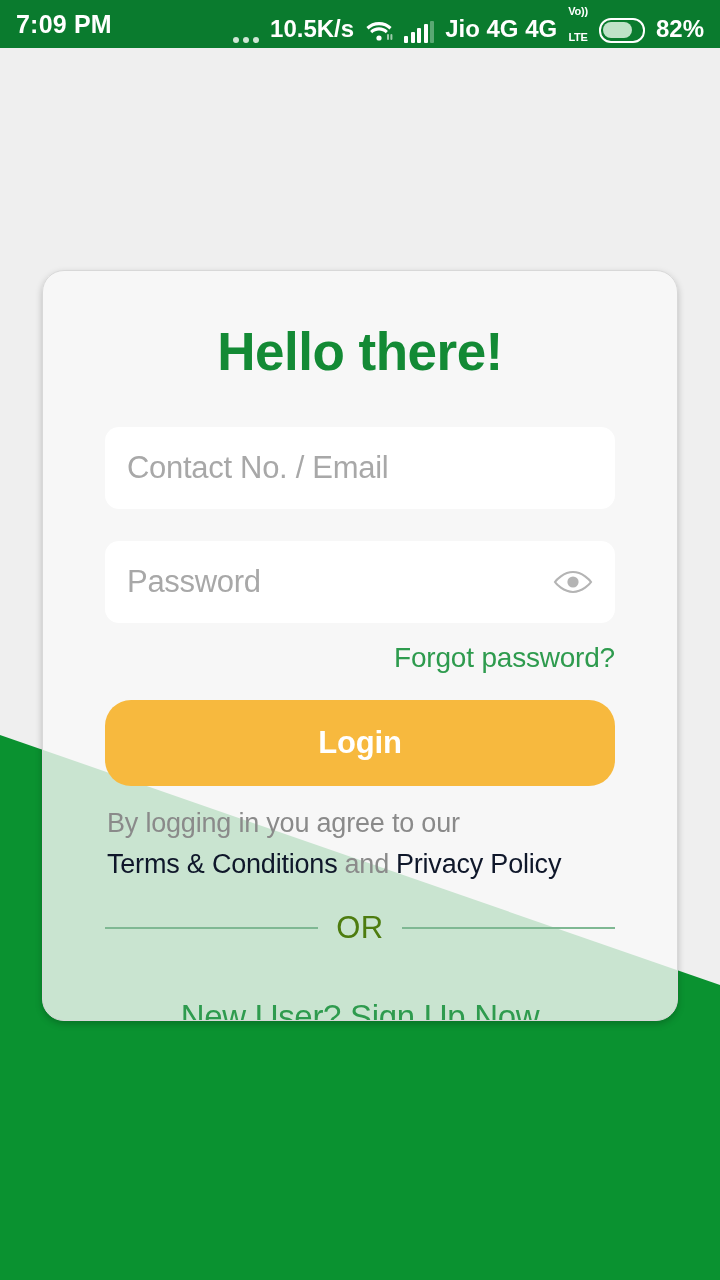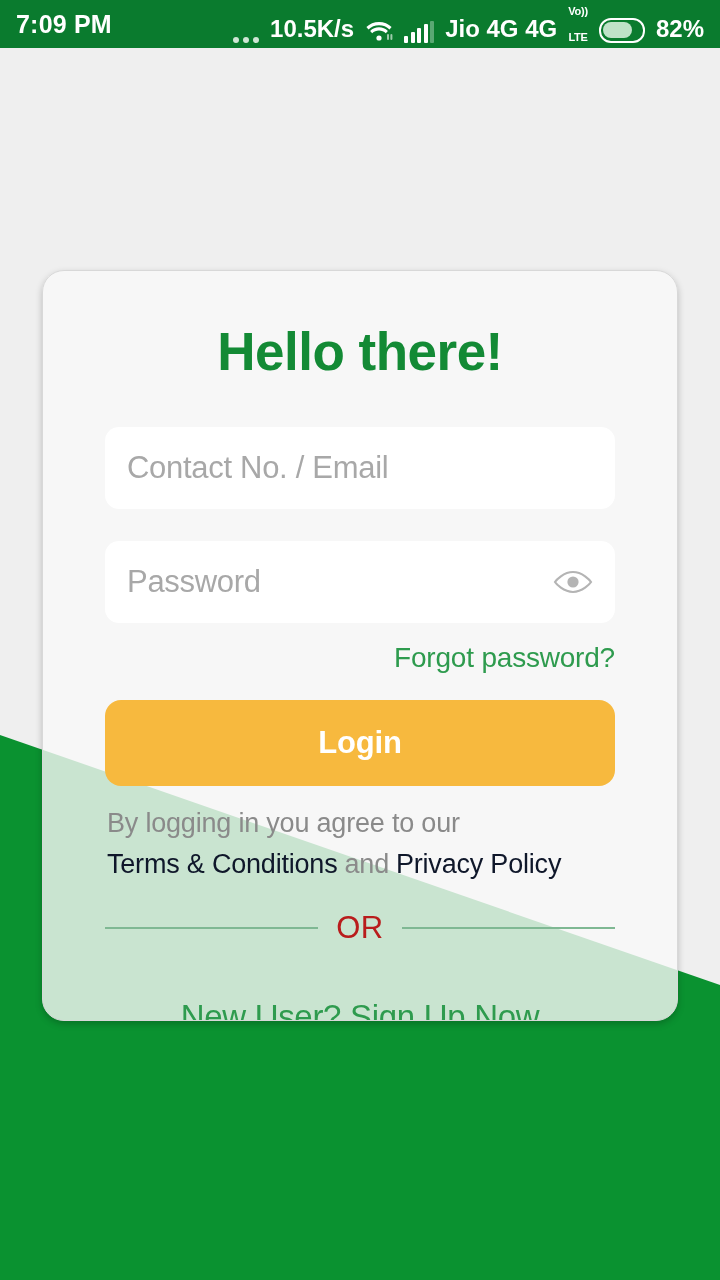--- a/index.html
+++ b/index.html
@@ -94,21 +94,21 @@
   }
 
   #forgot-password {
     display:block; text-align:right; margin-top:19px;
     color:#2e9b4e; font-size:28px; letter-spacing:-.2px;
     text-decoration:none; cursor:pointer;
   }
 
   #login-button {
     display:block; width:100%; height:86px; margin-top:26px;
-    background:#f7b93e; border:0; border-radius:16px;
+    background:#f7b93e; border:0; border-radius:26px;
     color:#ffffff; font-weight:bold; font-size:31px;
     font-family:"Liberation Sans", sans-serif;
     letter-spacing:-.2px; cursor:pointer;
   }
 
   #terms-block { margin-top:22px; }
   #terms-intro {
     color:#8a8a8a; font-size:27px; letter-spacing:-.2px;
     margin-left:2px;
   }
@@ -116,21 +116,21 @@
     margin-top:10px; font-size:27px; letter-spacing:-.2px;
     margin-left:2px; white-space:nowrap;
   }
   #terms-links a { color:#0f172a; text-decoration:none; cursor:pointer; }
   #terms-links .conj { color:#8a8a8a; margin:0 7px; }
 
   #or-divider {
     display:flex; align-items:center; margin-top:30px; gap:18px;
   }
   #or-divider .rule { flex:1; height:2px; background:#7fb893; }
-  #or-label { color:#b91c1c; font-size:31px; letter-spacing:.5px; }
+  #or-label { color:#4d7c0f; font-size:31px; letter-spacing:.5px; }
 
   #signup-link {
     display:block; text-align:center; margin-top:52px;
     color:#2e9b4e; font-size:33px; letter-spacing:-.3px;
     text-decoration:none; cursor:pointer;
   }
 </style>
 </head>
 <body>
 

